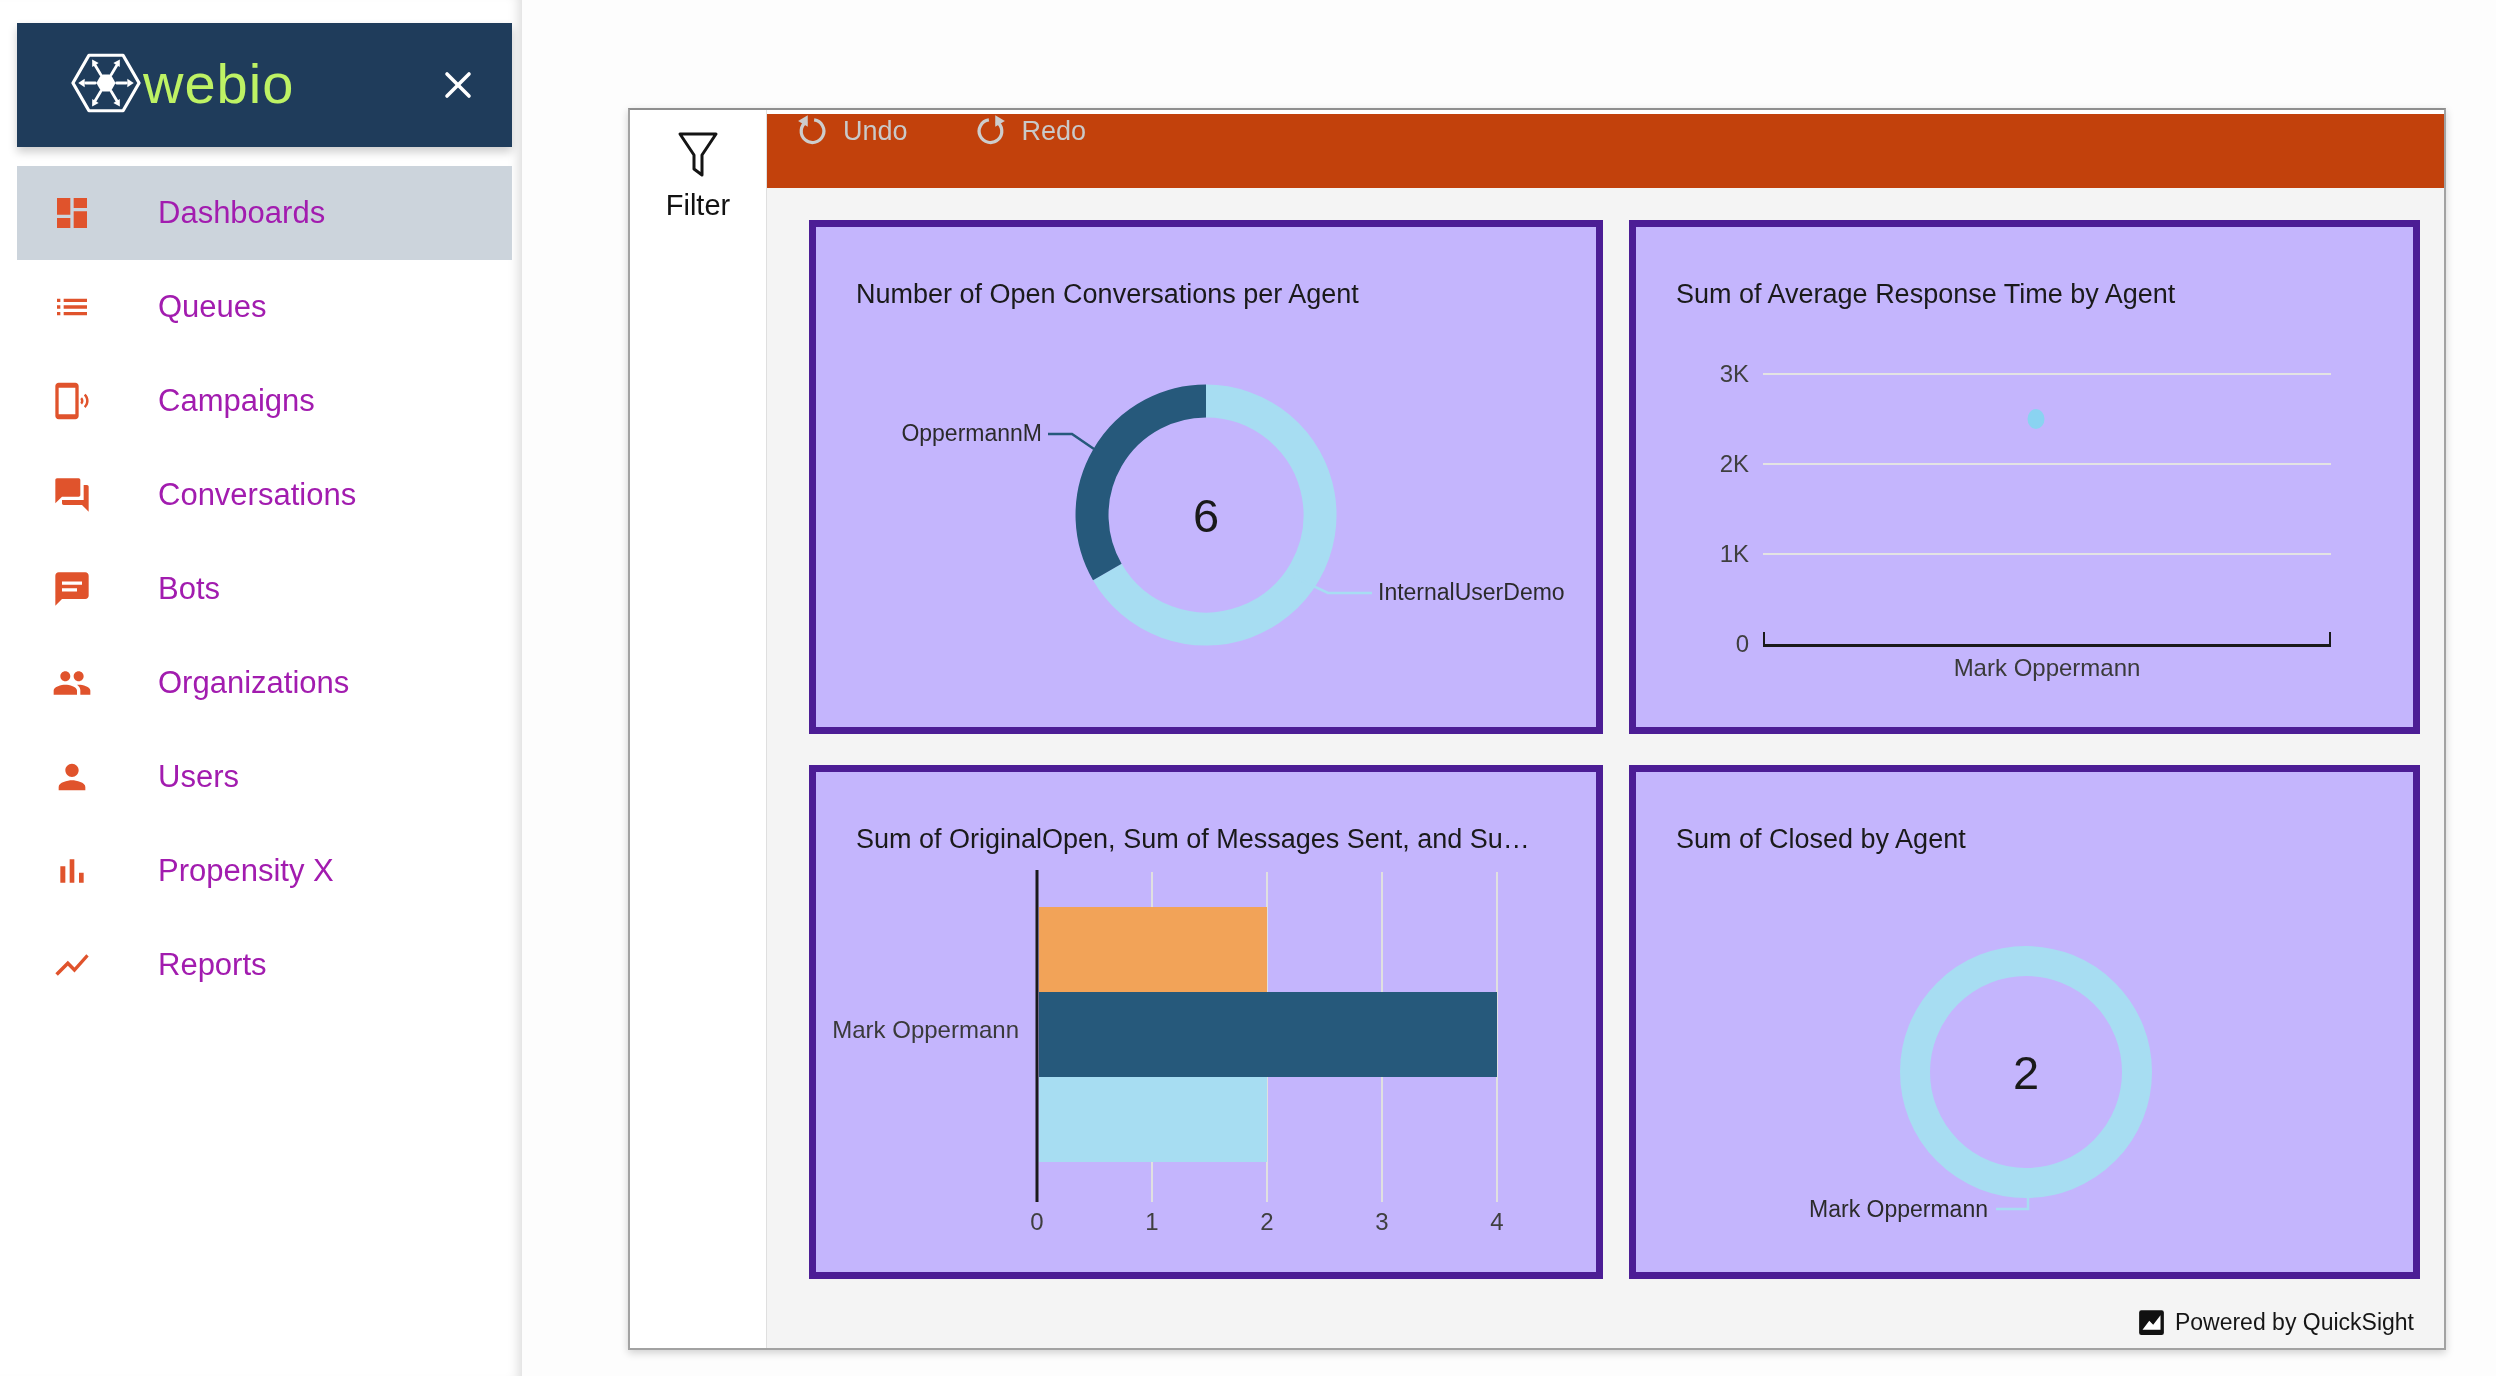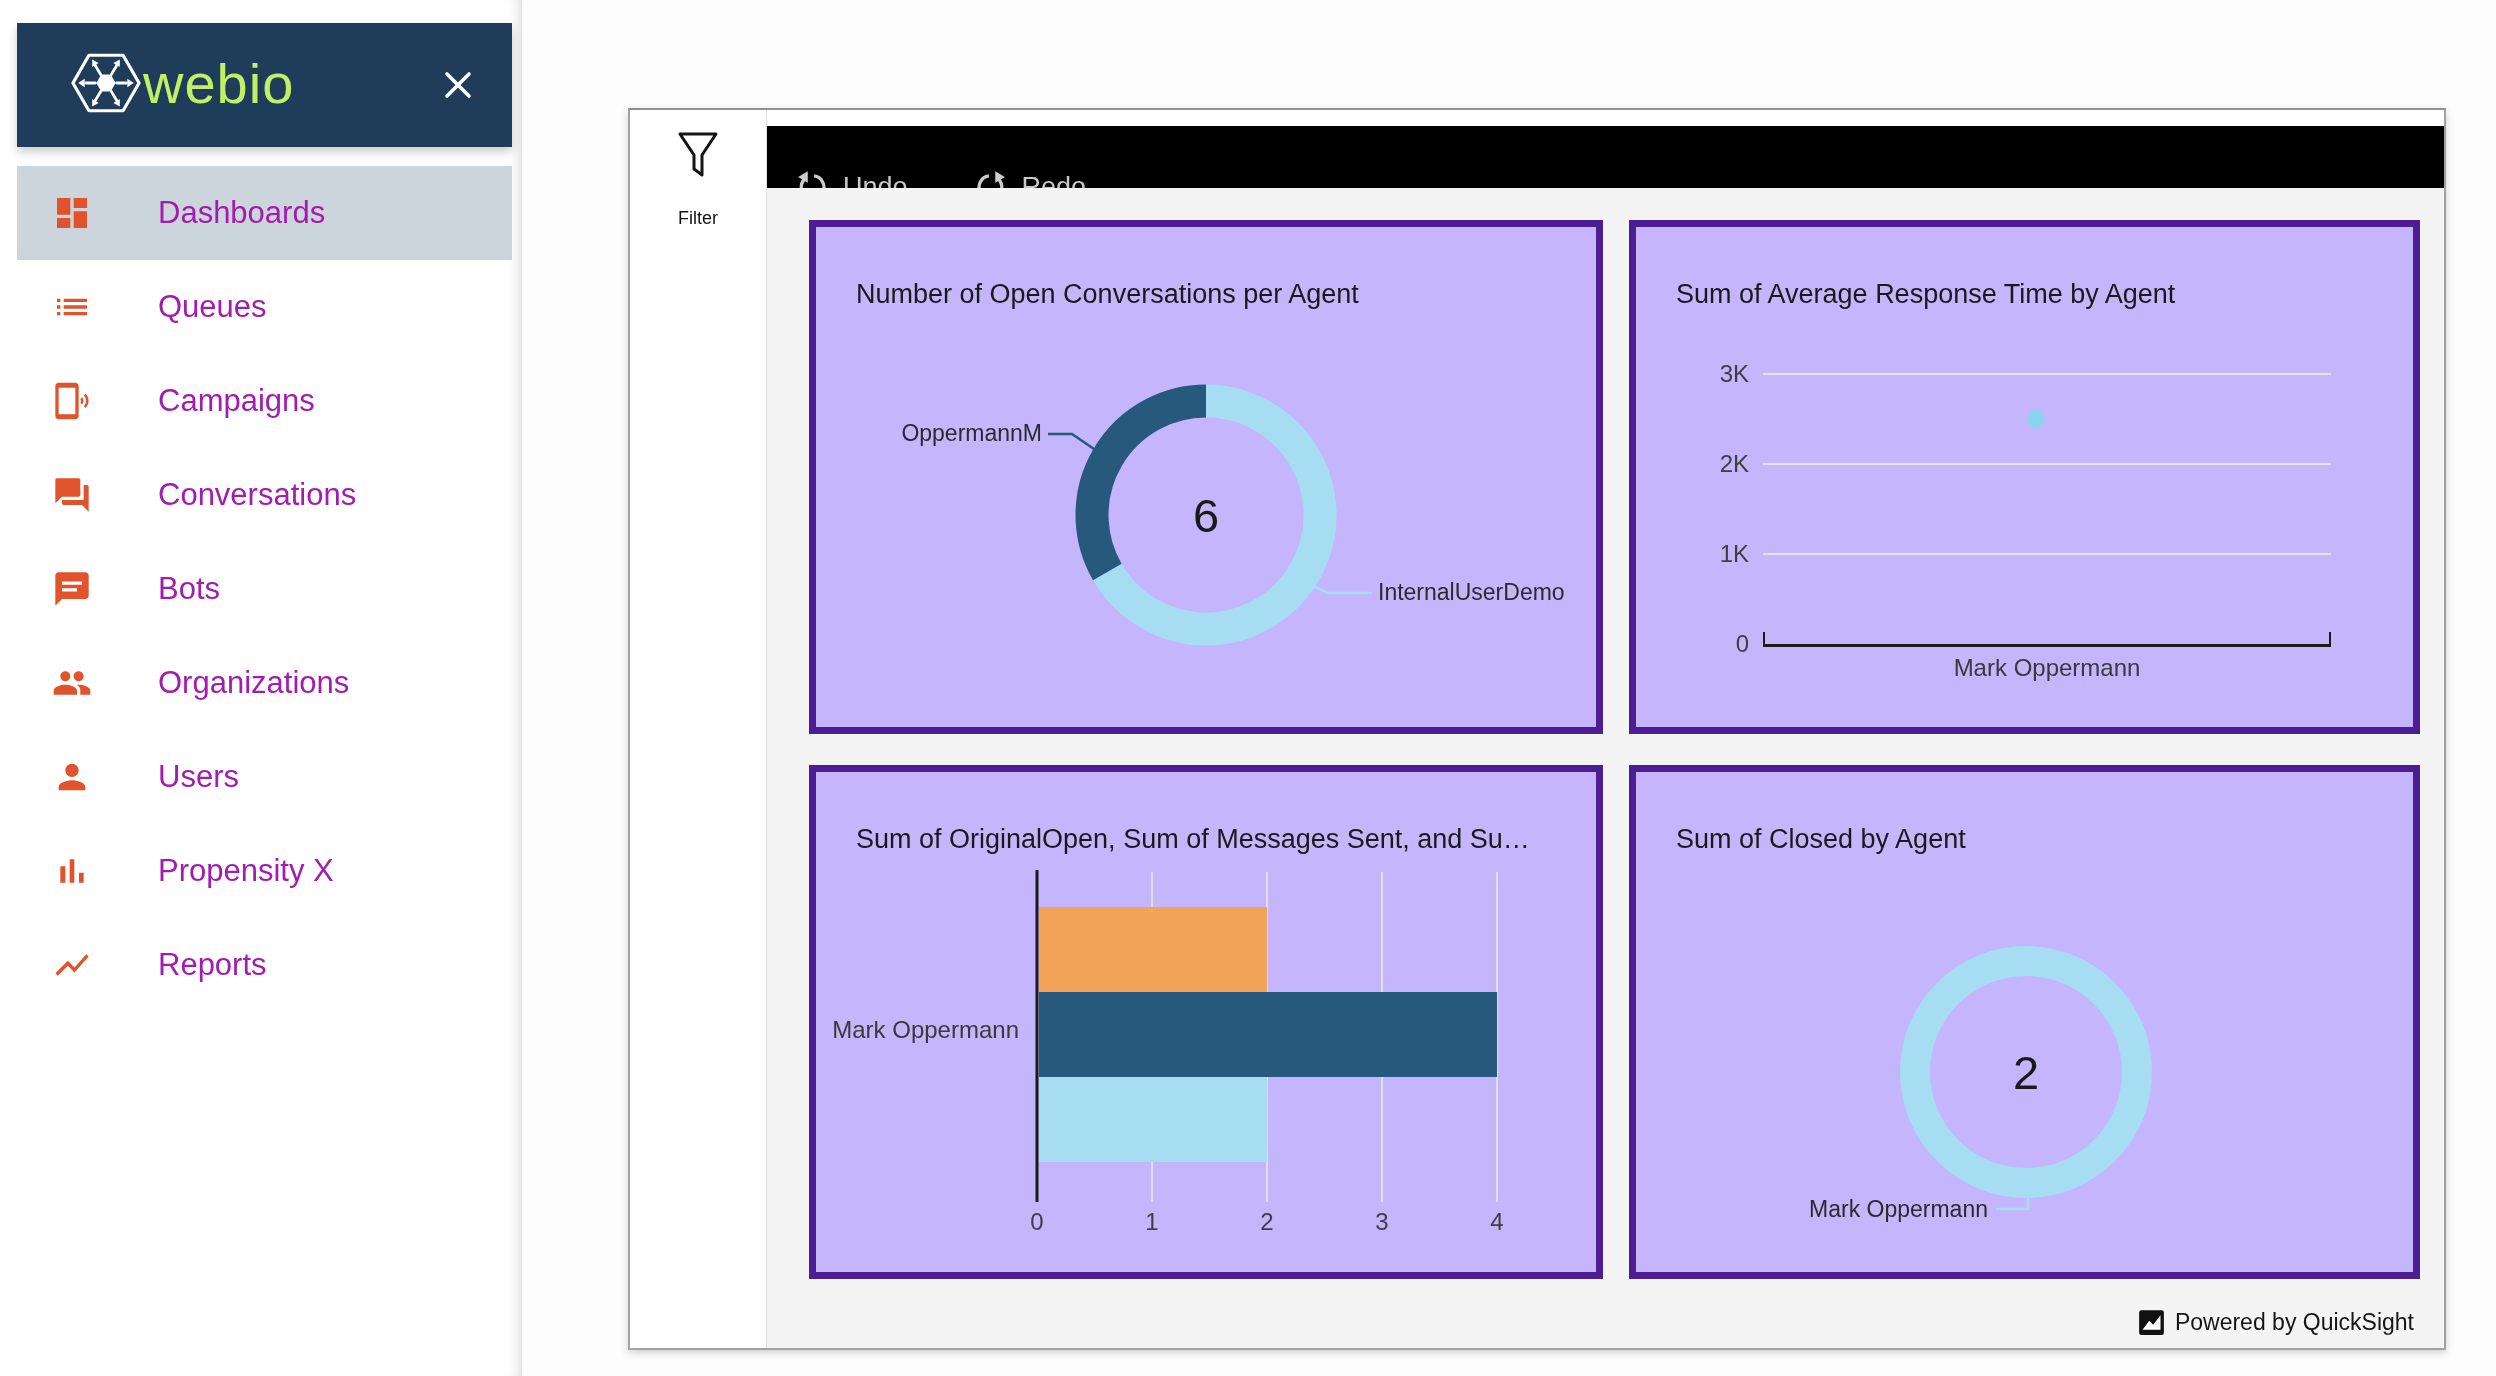--- a/index.html
+++ b/index.html
@@ -21,23 +21,23 @@
   .nav-item.selected{background:#CCD4DC;}
   .nav-icon{margin-left:35px;width:40px;height:40px;color:#E0532C;flex:0 0 auto;}
   .nav-icon svg{width:40px;height:40px;display:block;}
   .nav-label{margin-left:66px;font-size:31px;font-weight:500;color:#a21caf;white-space:nowrap;}
   
   .panel{position:absolute;left:628px;top:108px;width:1814px;height:1238px;background:#fff;
     border:2px solid #A2A2A2;border-top-color:#8F8F8F;box-shadow:0 3px 8px rgba(0,0,0,.18);}
   .filter-rail{position:absolute;left:0;top:0;bottom:0;width:136px;background:#fff;
     border-right:1px solid #DFDFDF;z-index:3;display:flex;flex-direction:column;align-items:center;cursor:pointer;}
   .filter-rail svg{margin-top:20px;}
-  .filter-label{margin-top:20px;font-size:18px;color:#121212;}
-  .toolbar{position:absolute;left:137px;right:0;top:16px;height:78px;background:#000000;
-    display:flex;align-items:flex-end;}
+  .filter-label{margin-top:1px;font-size:29px;color:#121212;}
+  .toolbar{position:absolute;left:137px;right:0;top:4px;height:78px;background:#c2410c;
+    display:flex;align-items:flex-start;}
   .tool-btn{display:flex;align-items:center;gap:14px;font-size:27px;color:#C9C9C9;cursor:default;}
   .tool-btn.undo{margin-left:28px;}
   .tool-btn.redo{margin-left:66px;}
   .content{position:absolute;left:137px;right:0;top:78px;bottom:0;background:#F4F4F4;}
   .card{position:absolute;background:#c4b5fd;border:7px solid #4c1d95;}
   #card1{left:42px;top:32px;width:780px;height:500px;}
   #card2{left:862px;top:32px;width:777px;height:500px;text-align:right;}
   #card3{left:42px;top:577px;width:780px;height:500px;}
   #card4{left:862px;top:577px;width:777px;height:500px;}
   .card-title{position:absolute;left:40px;top:52px;font-size:27px;color:#1A1A1A;white-space:nowrap;z-index:2;}

